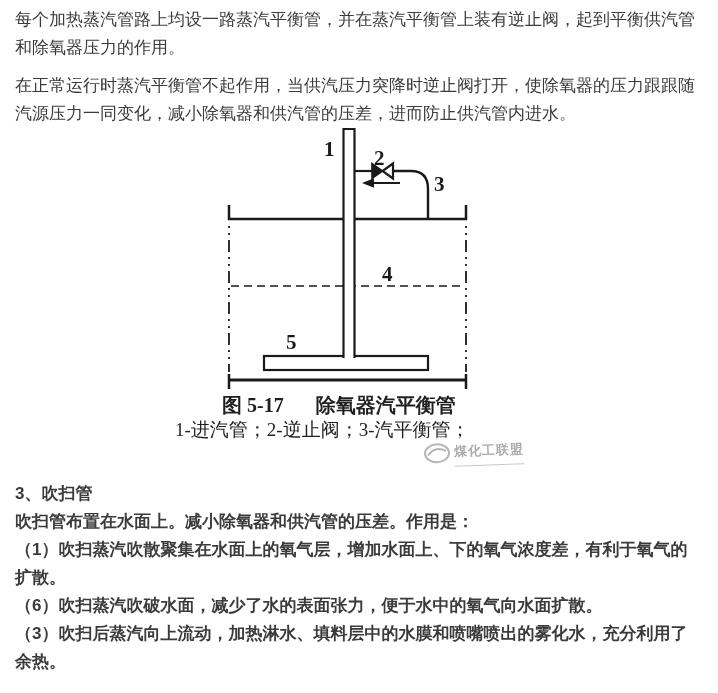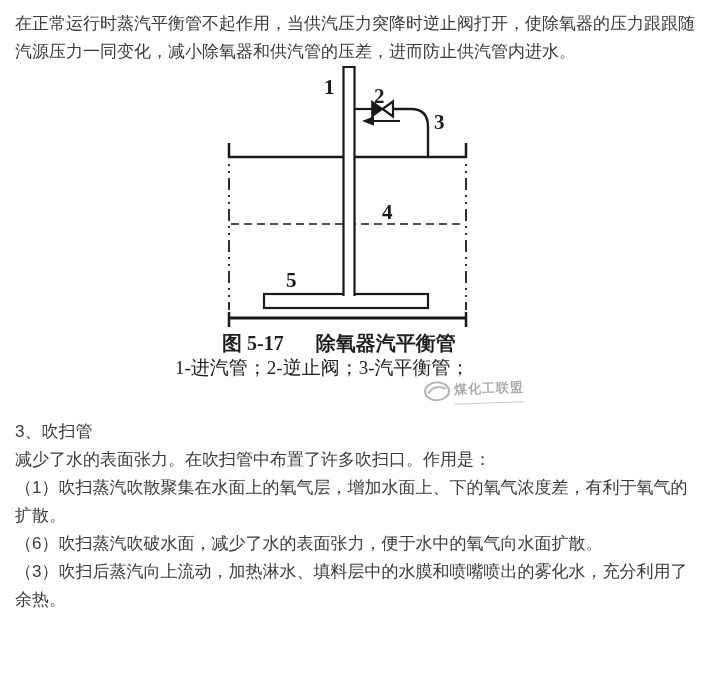--- a/index.html
+++ b/index.html
@@ -69,29 +69,30 @@
   .watermark-text {
     font-family: "Liberation Sans", sans-serif;
     font-size: 13px;
     font-weight: bold;
     color: #8c8c8c;
     letter-spacing: 1px;
     white-space: nowrap;
     border-bottom: 1px solid #b5b5b5;
   }
 
-  .bottom-block { padding: 0 15px; }
+  .bottom-block { padding: 0 15px; font-weight: bold; }
   #section-heading { margin-top: 6px; }
 </style>
 </head>
 <body>
 
 <div class="page">
 
   <div class="text-block">
+    <p class="para" id="para1">每个加热蒸汽管路上均设一路蒸汽平衡管，并在蒸汽平衡管上装有逆止阀，起到平衡供汽管和除氧器压力的作用。</p>
     <p class="para" id="para2">在正常运行时蒸汽平衡管不起作用，当供汽压力突降时逆止阀打开，使除氧器的压力跟跟随汽源压力一同变化，减小除氧器和供汽管的压差，进而防止供汽管内进水。</p>
   </div>
 
   <div class="figure-area">
 
     <svg class="diagram-svg" width="340" height="268" viewBox="215 136 340 268" xmlns="http://www.w3.org/2000/svg">
 
       <path d="M228,231 H467" stroke="#1a1a1a" stroke-width="2.5" fill="none"></path>
       <path d="M229,217 V232" stroke="#1a1a1a" stroke-width="2.5" fill="none"></path>
       <path d="M466,217 V232" stroke="#1a1a1a" stroke-width="2.5" fill="none"></path>
@@ -136,19 +137,19 @@
       <svg width="30" height="24" viewBox="0 0 30 24">
         <ellipse cx="15" cy="12" rx="12" ry="9" fill="none" stroke="#9a9a9a" stroke-width="2"></ellipse>
         <path d="M6,14 Q13,4 24,10" fill="none" stroke="#9a9a9a" stroke-width="2"></path>
       </svg>
       <span class="watermark-text">煤化工联盟</span>
     </div>
   </div>
 
   <div class="bottom-block">
     <p class="para" id="section-heading">3、吹扫管</p>
-    <p class="para">减少了水的表面张力。在吹扫管中布置了许多吹扫口。作用是：</p>
+    <p class="para">吹扫管布置在水面上。减小除氧器和供汽管的压差。作用是：</p>
     <p class="para">（1）吹扫蒸汽吹散聚集在水面上的氧气层，增加水面上、下的氧气浓度差，有利于氧气的扩散。</p>
     <p class="para">（6）吹扫蒸汽吹破水面，减少了水的表面张力，便于水中的氧气向水面扩散。</p>
     <p class="para">（3）吹扫后蒸汽向上流动，加热淋水、填料层中的水膜和喷嘴喷出的雾化水，充分利用了余热。</p>
   </div>
 
 </div>
 
 </body></html>

